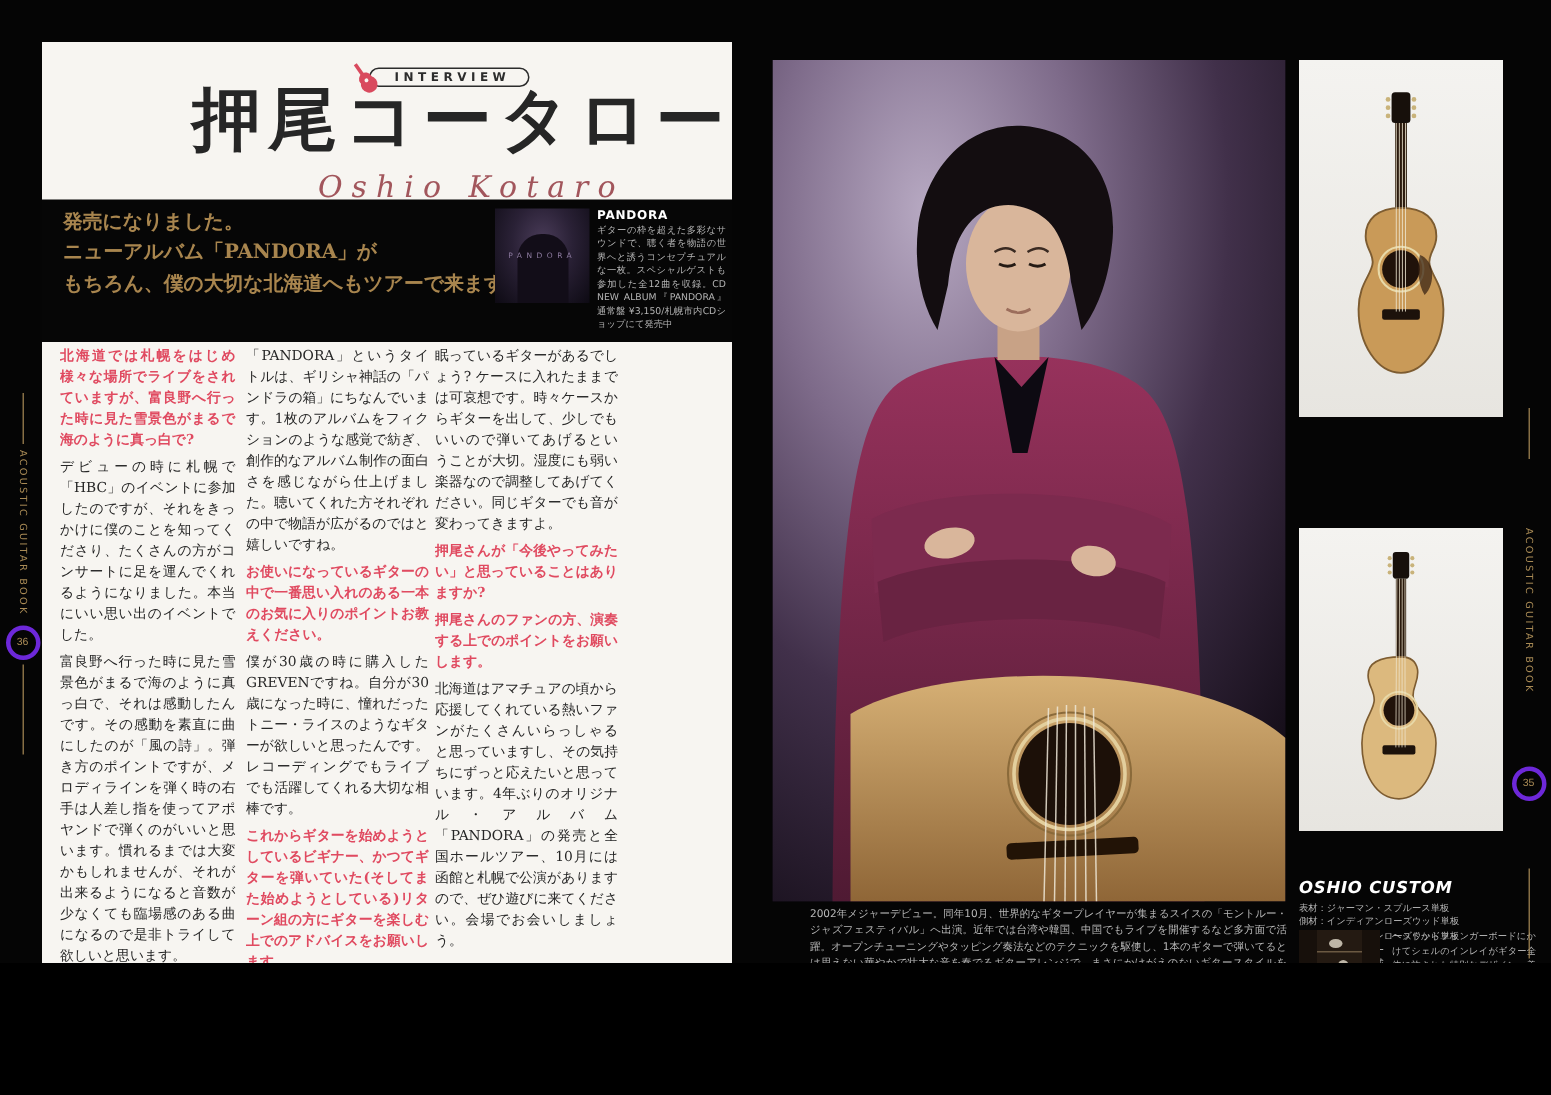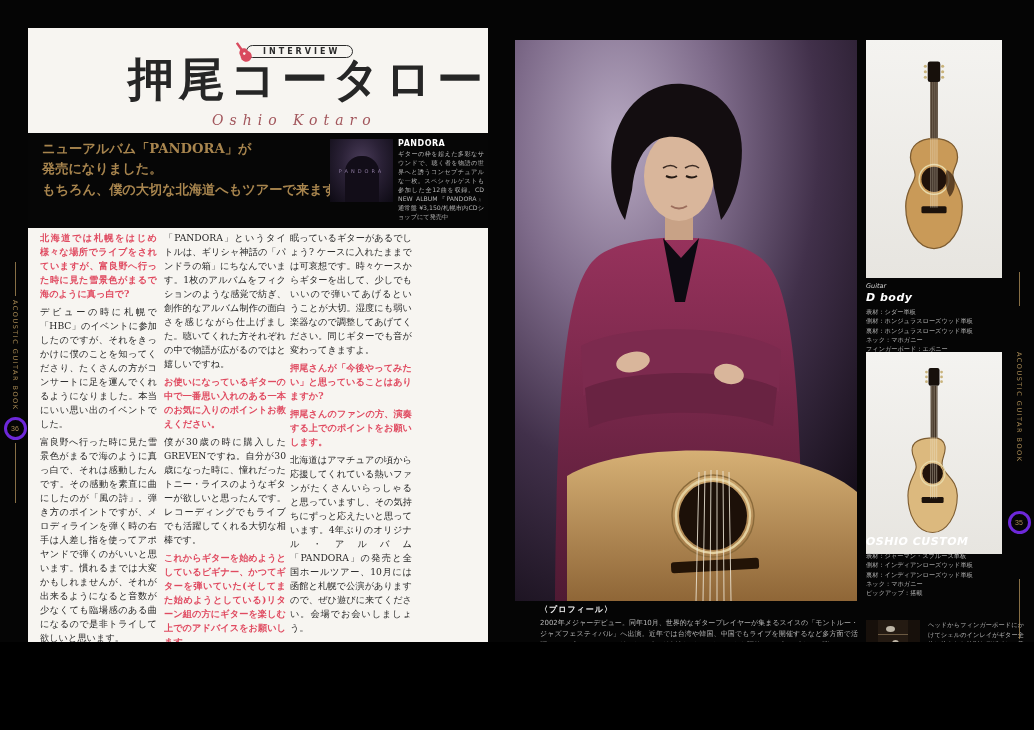--- a/index.html
+++ b/index.html
@@ -8,21 +8,21 @@
   .abs{position:absolute;}
   
   .page-left{left:28px;top:28px;width:460px;height:678px;background:#f7f5f1;}
   .badge{left:230px;top:44px;height:15px;display:flex;align-items:center;}
   .badge .pill{border:1.5px solid #2c2c2c;border-radius:8px;padding:1px 12px 1px 16px;
                font-family:"DejaVu Sans","Liberation Sans",sans-serif;font-size:8px;letter-spacing:3px;
                color:#2c2c2c;font-weight:bold;background:#f7f5f1;}
   .badge svg{margin-right:-10px;position:relative;z-index:2;}
   .main-title{left:102px;top:56px;width:386px;font-size:46px;font-weight:bold;color:#262626;
               letter-spacing:5px;line-height:1;white-space:nowrap;text-align:right;}
-  .title-romaji{left:212px;top:112px;font-style:italic;font-size:14px;letter-spacing:6px;color:#a2565c;}
+  .title-romaji{left:212px;top:112px;font-style:italic;font-size:20px;letter-spacing:6px;color:#a2565c;}
   .lead-band{left:28px;top:133px;width:460px;height:95px;background:#060606;}
   .lead{left:42px;top:139px;width:290px;font-size:13.2px;font-weight:bold;color:#a8854e;line-height:1.55;}
   .lead span{display:block;white-space:nowrap;}
   .album-thumb{left:330px;top:139px;width:63px;height:63px;
                background:radial-gradient(ellipse at 50% 35%,#4a3c59 0%,#2a2136 45%,#0d0a13 100%);
                display:flex;align-items:center;justify-content:center;overflow:hidden;}
   .album-thumb .sil{width:34px;height:52px;margin-top:22px;border-radius:16px 16px 0 0;background:#120d18;position:relative;}
   .album-thumb .word{position:absolute;top:29px;left:0;right:0;text-align:center;font-size:5px;
                      letter-spacing:3px;color:#8d7ba0;font-family:"DejaVu Sans",sans-serif;}
   .album-cap{left:398px;top:139px;width:86px;color:#c9c9c9;}
@@ -42,21 +42,21 @@
   .profile h5{margin:0 0 3px;font-size:8px;color:#efefef;font-weight:bold;letter-spacing:1px;}
   .profile p{margin:0;font-size:7px;line-height:1.55;color:#b9b9b9;text-align:justify;}
   
   .g-photo{background:linear-gradient(#f4f3f0,#e7e5e0);display:flex;align-items:center;justify-content:center;}
   .g1{left:866px;top:40px;width:136px;height:238px;}
   .g2{left:866px;top:352px;width:136px;height:202px;}
   .g-cap{left:866px;width:136px;font-family:"DejaVu Sans","Liberation Sans",sans-serif;color:#b5b5b5;}
   .g-cap .lbl{font-size:6.5px;font-style:italic;color:#d8d8d8;display:block;}
   .g-cap .name{font-size:11px;font-style:italic;font-weight:bold;color:#fff;display:block;margin:1px 0 3px;letter-spacing:.5px;}
   .g-cap .spec{display:block;font-size:6.2px;line-height:1.5;}
-  .cap1{top:282px;} .cap2{top:534px;}
+  .cap1{top:282px;} .cap2{top:584px;}
   .inlay-row{left:866px;top:620px;width:160px;display:flex;}
   .inlay-img{width:54px;height:88px;background:#17100b;position:relative;overflow:hidden;flex:0 0 54px;}
   .inlay-img .board{position:absolute;left:12px;top:0;width:30px;height:88px;background:#241a12;}
   .inlay-img .fret{position:absolute;left:12px;width:30px;height:1px;background:#6b5942;}
   .inlay-img .pearl{position:absolute;border-radius:50%;background:#d9d2c2;opacity:.85;}
   .inlay-note{margin-left:8px;width:96px;font-size:6.2px;line-height:1.55;color:#b5b5b5;
               font-family:"DejaVu Sans","Liberation Sans",sans-serif;text-align:justify;}
   
   .edge{width:24px;display:flex;flex-direction:column;align-items:center;color:#a88a55;}
   .edge .rule{width:1px;background:#a88a55;opacity:.8;}
@@ -84,22 +84,22 @@
       </g>
     </svg>
     <span class="pill">INTERVIEW</span>
   </div>
 
   <h1 class="abs main-title" style="margin:0">押尾コータロー</h1>
   <div class="abs title-romaji">Oshio Kotaro</div>
 
   <div class="abs lead-band"></div>
   <div class="abs lead">
+    <span>発売になりました。</span>
     <span>ニューアルバム「PANDORA」が</span>
-    <span>発売になりました。</span>
     <span>もちろん、僕の大切な北海道へもツアーで来ます!</span>
   </div>
 
   <div class="abs album-thumb">
     <div class="sil"></div>
     <span class="word">PANDORA</span>
   </div>
   <div class="abs album-cap">
     <h4>PANDORA</h4>
     <p>ギターの枠を超えた多彩なサウンドで、聴く者を物語の世界へと誘うコンセプチュアルな一枚。スペシャルゲストも参加した全12曲を収録。CD NEW ALBUM『PANDORA』通常盤 ¥3,150/札幌市内CDショップにて発売中</p>
@@ -179,21 +179,20 @@
         <path d="M170,128 q8,-5 14,0" stroke="#3a2a22" stroke-width="1.6" fill="none"></path>
         <path d="M151,136 q6,3 11,0 M171,136 q6,3 11,0" stroke="#241a14" stroke-width="2" fill="none"></path>
         <path d="M156,166 q8,5 16,0" stroke="#9c6e5c" stroke-width="1.8" fill="none"></path>
 
         <path d="M168,44 C212,48 232,84 226,126 C223,152 214,170 206,180 L199,148 C197,128 190,112 182,106 C168,94 148,94 136,104 C124,114 119,130 117,150 L110,180 C100,164 94,140 97,112 C102,72 130,41 168,44 Z" fill="#130d10"></path>
       </g>
     </svg>
   </div>
 
   <div class="abs profile">
-    <h5>〈プロフィール〉</h5>
     <p>2002年メジャーデビュー。同年10月、世界的なギタープレイヤーが集まるスイスの「モントルー・ジャズフェスティバル」へ出演。近年では台湾や韓国、中国でもライブを開催するなど多方面で活躍。オープンチューニングやタッピング奏法などのテクニックを駆使し、1本のギターで弾いてるとは思えない華やかで壮大な音を奏でるギターアレンジで、まさにかけがえのないギタースタイルを確立した。ソロアーティストとして全国ツアーを行うほか、映画音楽、TVテーマ曲、CM曲など多方面に楽曲を提供している。7/30発売のニューアルバム「PANDORA」を携えた全国ツアーは9/13のかでるホールを皮切りに、10月には函館市と札幌市、11月は帯広市で行われる。</p>
   </div>
 
   <div class="abs g-photo g1">
     <svg width="110" height="220" viewBox="0 0 70 130">
       <rect x="31" y="3" width="8" height="13" rx="1.5" fill="#17100b"></rect>
       <g fill="#c9b37a">
           <circle cx="29.5" cy="6" r="1"></circle>
           <circle cx="29.5" cy="9.5" r="1"></circle>
           <circle cx="29.5" cy="13" r="1"></circle>
@@ -207,29 +206,20 @@
       <circle cx="35" cy="78" r="9.5" fill="none" stroke="#e8d9a8" stroke-width="0.9"></circle>
       <rect x="27" y="95" width="16" height="4.5" rx="1" fill="#1c120b"></rect>
       <path d="M43,72 C49,74 50,84 45,89 C42,84 42,77 43,72 Z" fill="#3a2414" opacity="0.75"></path>
       <g stroke="#efe8d2" stroke-width="0.35">
           <line x1="33" y1="16" x2="33" y2="96"></line>
           <line x1="34.3" y1="16" x2="34.3" y2="96"></line>
       <line x1="35.6" y1="16" x2="35.6" y2="96"></line>
           <line x1="36.9" y1="16" x2="36.9" y2="96"></line>
         </g>
     </svg>
-  </div>
-  <div class="abs g-cap cap1">
-    <span class="lbl">Guitar</span>
-    <span class="name">D body</span>
-    <span class="spec">表材：シダー単板</span>
-    <span class="spec">側材：ホンジュラスローズウッド単板</span>
-    <span class="spec">裏材：ホンジュラスローズウッド単板</span>
-    <span class="spec">ネック：マホガニー</span>
-    <span class="spec">フィンガーボード：エボニー</span>
   </div>
 
   <div class="abs g-photo g2">
     <svg width="96" height="190" viewBox="0 0 70 130">
       <rect x="31" y="3" width="8" height="13" rx="1.5" fill="#17100b"></rect>
       <g fill="#c9b37a">
           <circle cx="29.5" cy="6" r="1"></circle>
           <circle cx="29.5" cy="9.5" r="1"></circle>
           <circle cx="29.5" cy="13" r="1"></circle>
       <circle cx="40.5" cy="6" r="1"></circle>

